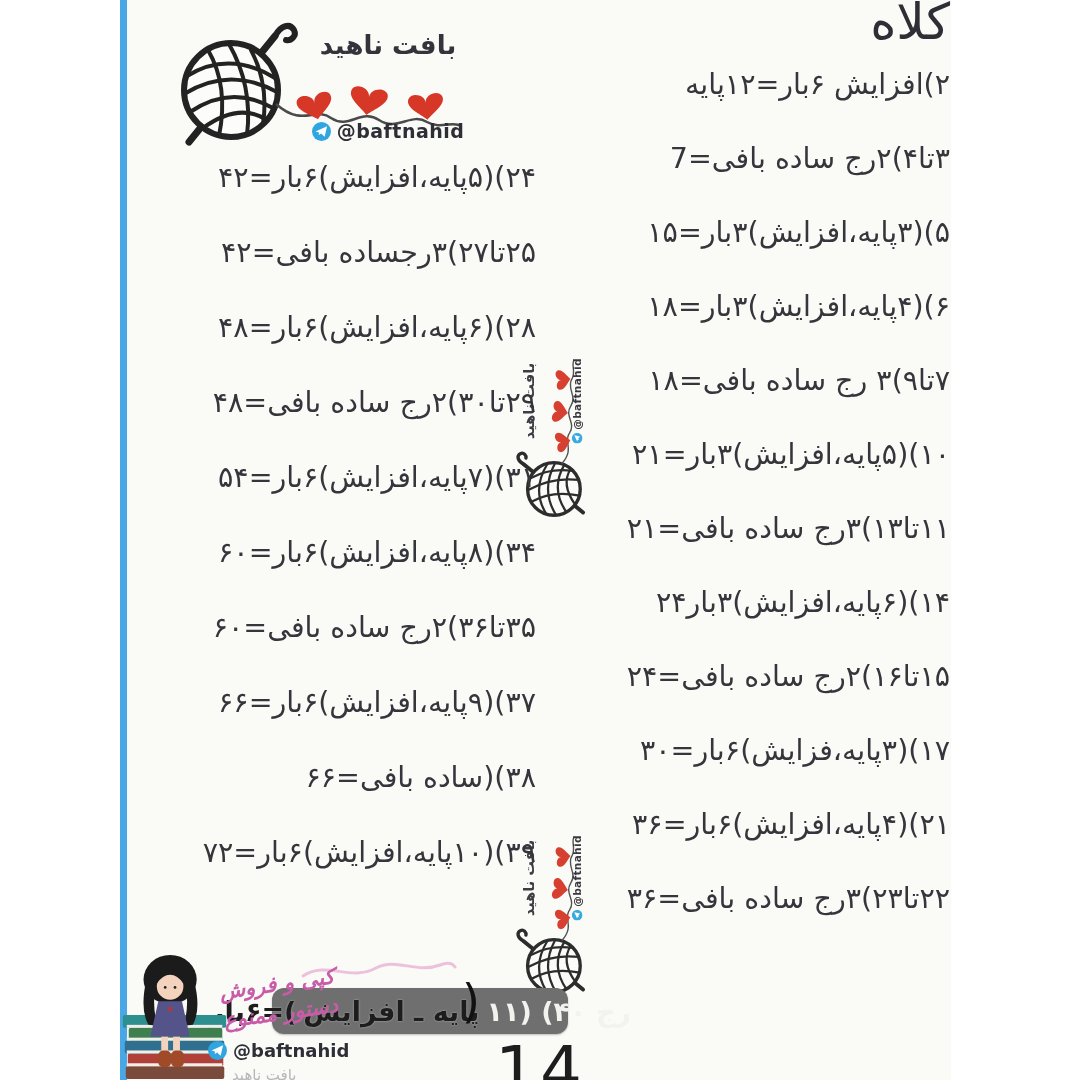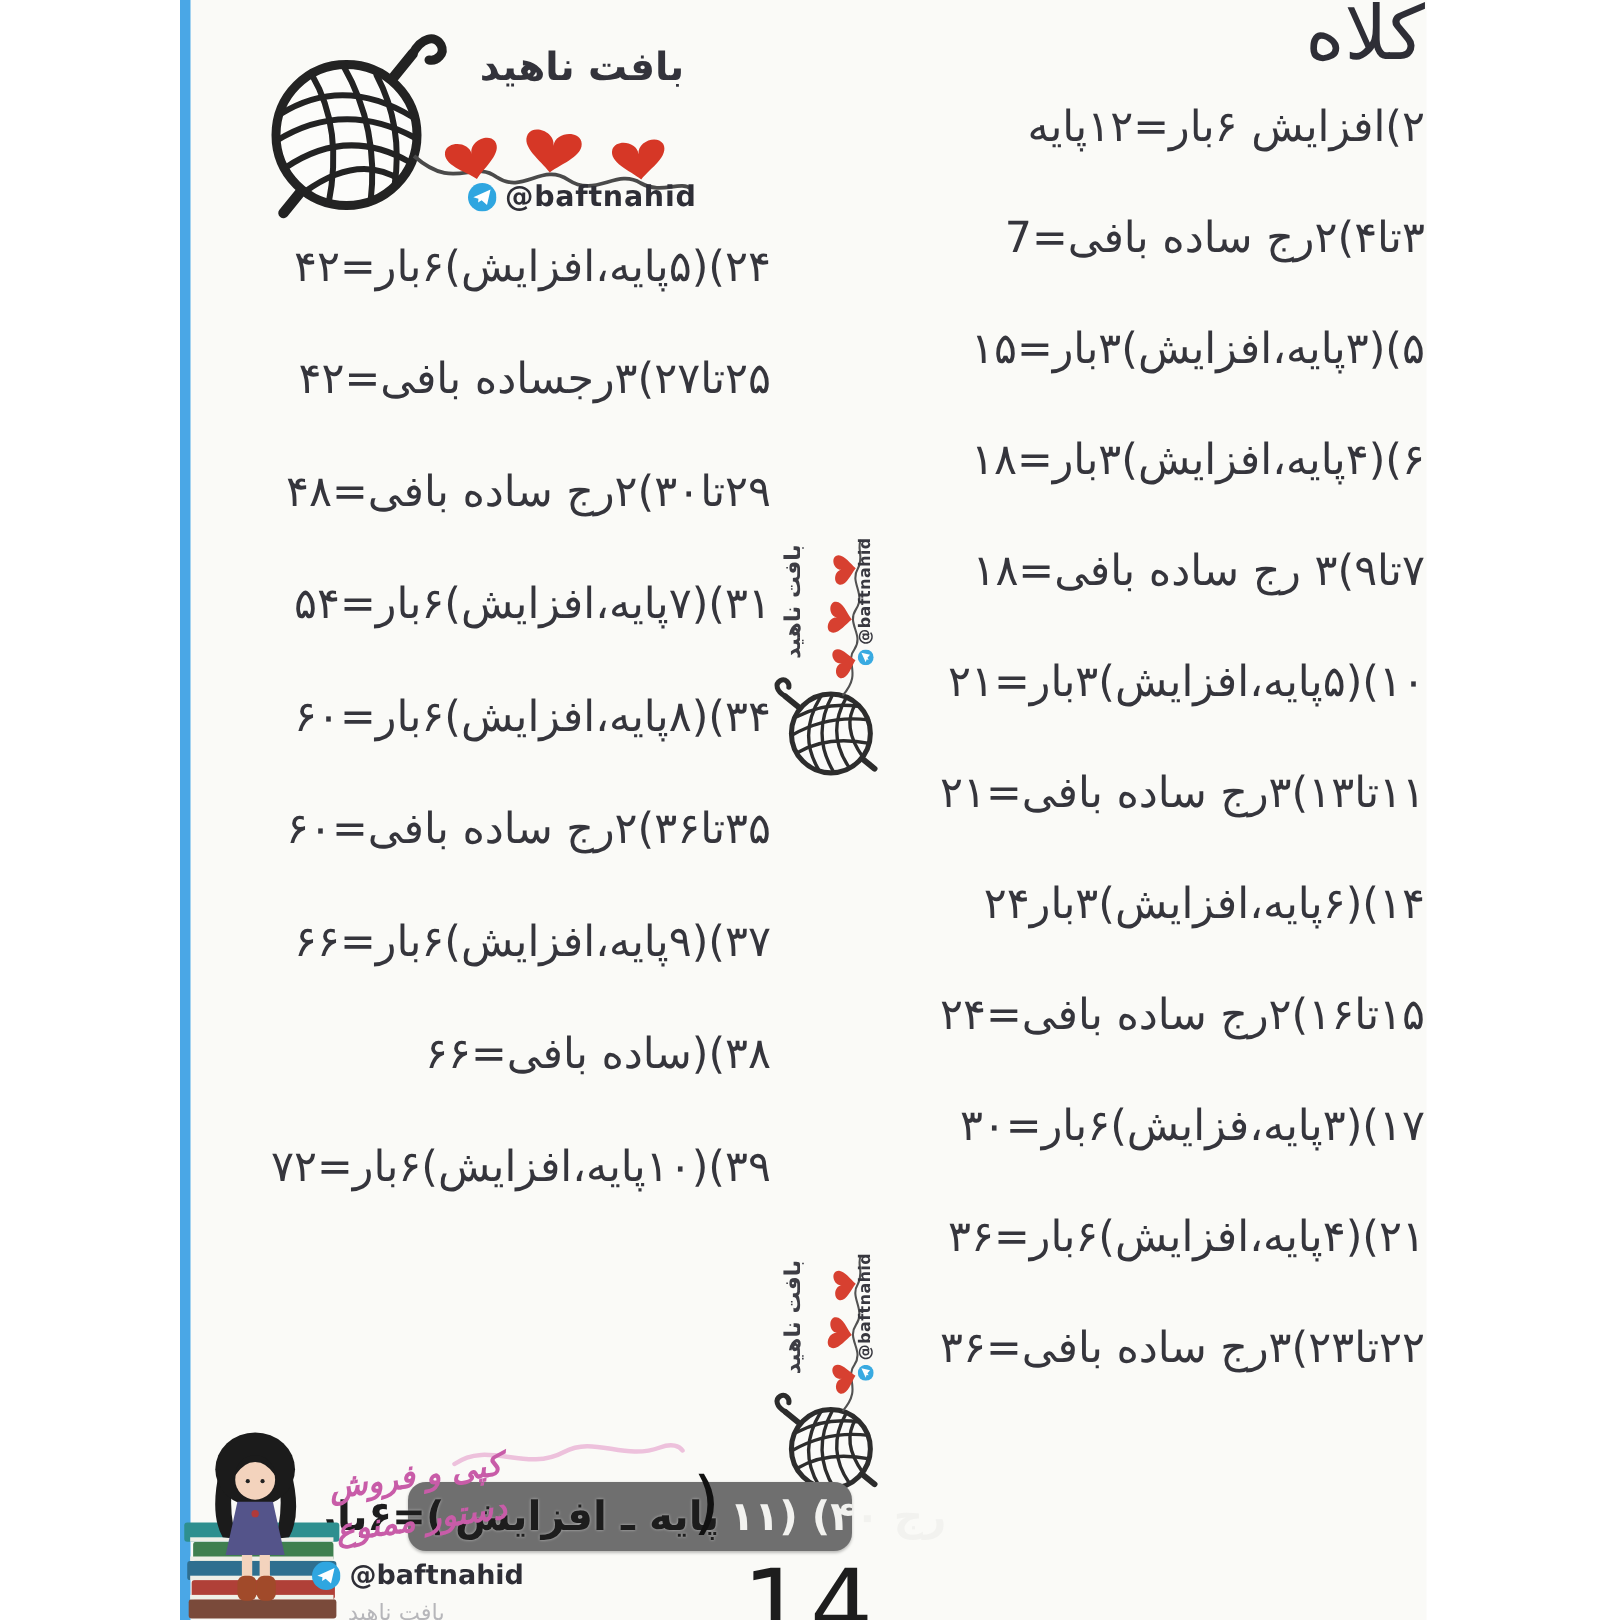--- a/index.html
+++ b/index.html
@@ -22,21 +22,21 @@
   .brand-handle .hn{font-size:19px;font-weight:bold;color:#2e2e36;letter-spacing:.5px;}
   .tg-icon{width:19px;height:19px;flex:0 0 auto;}
 
   
   .title{position:absolute;right:130px;top:-6px;margin:0;font-size:50px;line-height:56px;
          font-weight:500;color:#2e2e36;direction:rtl;z-index:3;}
 
   
   .col{position:absolute;direction:rtl;text-align:right;color:#35353c;z-index:2;}
   .right-col{right:130px;top:48px;width:430px;}
-  .left-col{left:94px;top:140px;width:420px;}
+  .left-col{left:116px;top:140px;width:420px;}
   .rrow{line-height:74px;font-size:28.5px;white-space:nowrap;}
   .lrow{line-height:75px;font-size:28.5px;white-space:nowrap;}
 
   
   .pill{position:absolute;left:272px;top:988px;width:296px;height:46px;background:#6f6f6f;
         border-radius:12px;display:flex;align-items:center;justify-content:center;gap:7px;
         direction:rtl;z-index:3;box-shadow:0 1px 2px rgba(0,0,0,.25);}
   .pill .seg{font-size:27px;white-space:nowrap;}
   .pill .light{color:#f2f2ef;font-weight:bold;}
   .pill .dark{color:#1d1d1d;font-weight:bold;text-shadow:0 0 2px rgba(255,255,255,.55);}
@@ -172,20 +172,21 @@
     <div class="rrow">۱۴)(۶پایه،افزایش)۳بار۲۴</div>
     <div class="rrow">۱۵تا۱۶)۲رج ساده بافی=۲۴</div>
     <div class="rrow">۱۷)(۳پایه،فزایش)۶بار=۳۰</div>
     <div class="rrow">۲۱)(۴پایه،افزایش)۶بار=۳۶</div>
     <div class="rrow">۲۲تا۲۳)۳رج ساده بافی=۳۶</div>
   </div>
 
   <div class="col left-col">
     <div class="lrow">۲۴)(۵پایه،افزایش)۶بار=۴۲</div>
     <div class="lrow">۲۵تا۲۷)۳رجساده بافی=۴۲</div>
+    <div class="lrow">۲۸)(۶پایه،افزایش)۶بار=۴۸</div>
     <div class="lrow">۲۹تا۳۰)۲رج ساده بافی=۴۸</div>
     <div class="lrow">۳۱)(۷پایه،افزایش)۶بار=۵۴</div>
     <div class="lrow">۳۴)(۸پایه،افزایش)۶بار=۶۰</div>
     <div class="lrow">۳۵تا۳۶)۲رج ساده بافی=۶۰</div>
     <div class="lrow">۳۷)(۹پایه،افزایش)۶بار=۶۶</div>
     <div class="lrow">۳۸)(ساده بافی=۶۶</div>
     <div class="lrow">۳۹)(۱۰پایه،افزایش)۶بار=۷۲</div>
   </div>
 
   <div class="pill">

